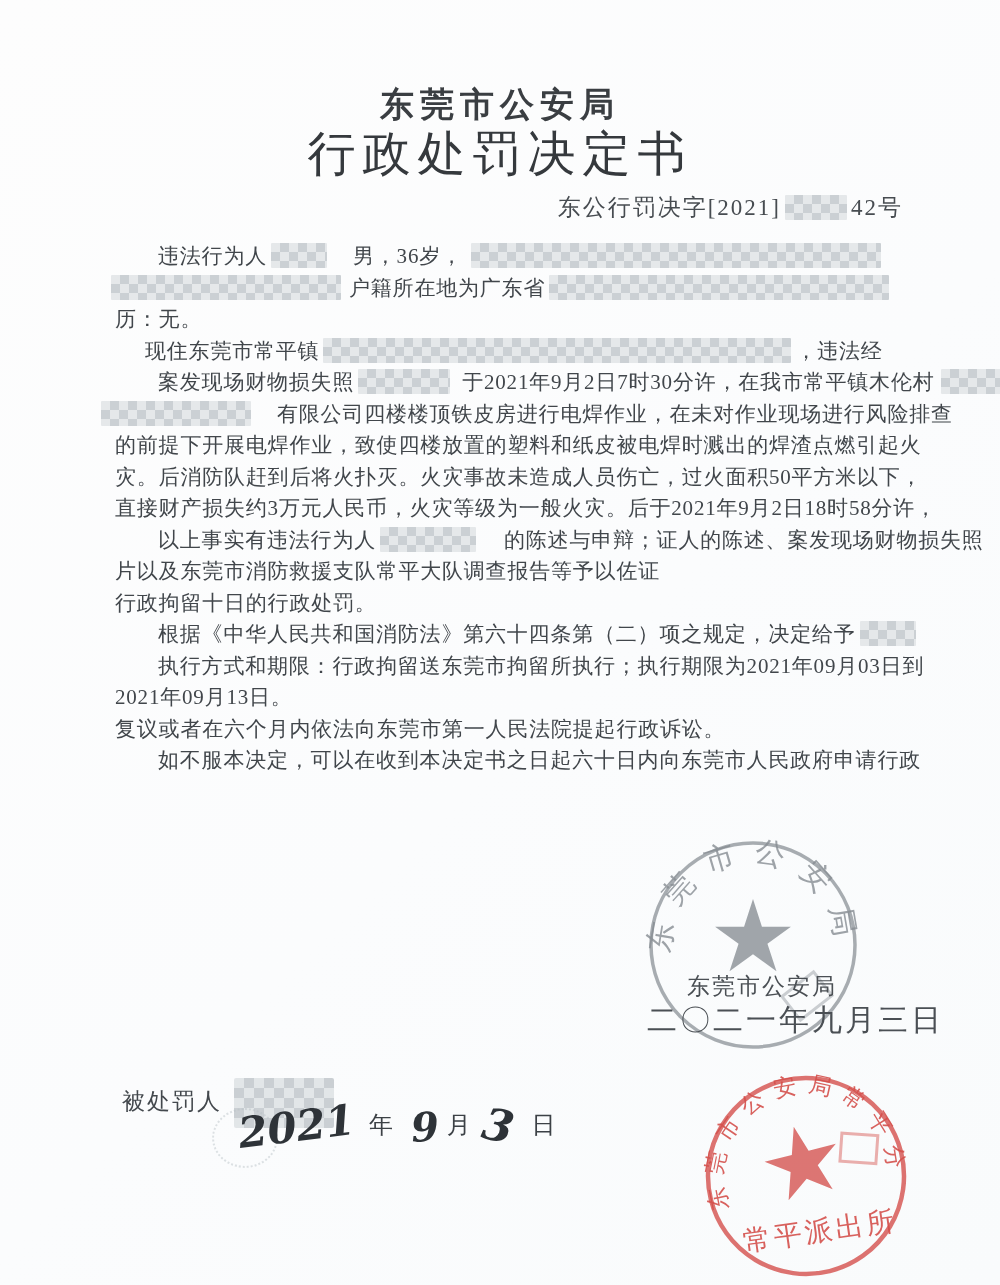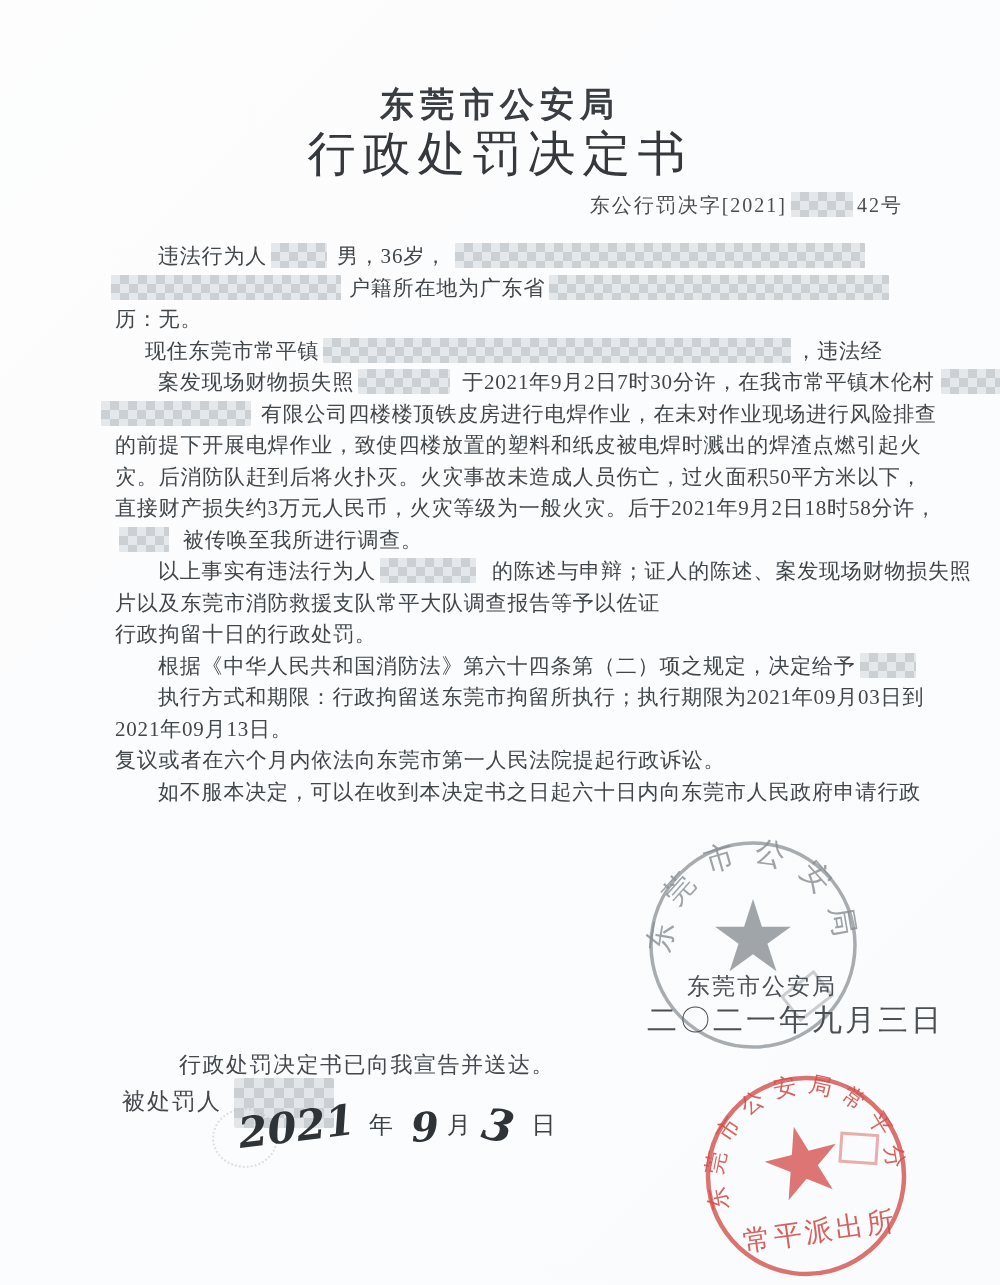--- a/index.html
+++ b/index.html
@@ -7,21 +7,21 @@
     position:relative;width:1000px;height:1285px;overflow:hidden;
     background:linear-gradient(135deg,#fdfdfd 0%,#fbfcfd 55%,#f9fbfc 100%);
     font-family:"Liberation Serif","DejaVu Serif",serif;
     color:#41464b;
   }
   .t1{position:absolute;top:82px;left:0;width:100%;text-align:center;
       font-size:34px;font-weight:600;letter-spacing:6px;color:#3a3e42;}
   .t2{position:absolute;top:122px;left:0;width:100%;text-align:center;
       font-size:48px;font-weight:400;letter-spacing:7px;color:#35393d;}
   .docno{position:absolute;top:192px;left:0;width:903px;text-align:right;
-      font-size:20px;letter-spacing:2px;color:#474c51;white-space:nowrap;}
+      font-size:23px;letter-spacing:2px;color:#474c51;white-space:nowrap;}
   .body-lines{position:absolute;top:241px;left:115px;width:792px;font-size:21px;letter-spacing:.8px;}
   .line{height:31.5px;line-height:31.5px;white-space:nowrap;}
   .line.indent{text-indent:43px;}
   .seg{display:inline;}
   .redact{
     display:inline-block;height:25px;vertical-align:-5px;border-radius:1px;
     background-color:#e2e5e7;opacity:.85;
     background-image:
       linear-gradient(45deg,#c3c9cd 25%,transparent 25%,transparent 75%,#c3c9cd 75%),
       linear-gradient(45deg,#c3c9cd 25%,transparent 25%,transparent 75%,#c3c9cd 75%);
@@ -58,31 +58,30 @@
 <div class="sheet">
 
   <div class="t1">东莞市公安局</div>
   <div class="t2">行政处罚决定书</div>
 
   <div class="docno">
     <span>东公行罚决字[2021]</span><span class="redact" style="width:62px;"></span><span>42号</span>
   </div>
 
   <div class="body-lines">
-      <div class="line indent"><span class="seg">违法行为人</span><span class="redact" style="width: 56px;"></span><span class="seg" style="margin-left: 6px;">男，36岁，</span><span class="redact" style="width: 410px; margin-left: 8px;"></span></div>
+      <div class="line indent"><span class="seg">违法行为人</span><span class="redact" style="width: 56px;"></span><span class="seg" style="margin-left: 22px;">男，36岁，</span><span class="redact" style="width: 410px; margin-left: 8px;"></span></div>
       <div class="line"><span class="redact" style="width: 230px; margin-left: -4px;"></span><span class="seg" style="margin-left: 4px;">户籍所在地为广东省</span><span class="redact" style="width: 340px; margin-left: 4px;"></span></div>
       <div class="line"><span class="seg">历：无。</span></div>
       <div class="line"><span class="seg" style="margin-left: 30px;">现住东莞市常平镇</span><span class="redact" style="width: 468px;"></span><span class="seg">，违法经</span></div>
       <div class="line indent"><span class="seg">案发现场财物损失照</span><span class="redact" style="width: 92px;"></span><span class="seg" style="margin-left: 8px;">于2021年9月2日7时30分许，在我市常平镇木伦村</span><span class="redact" style="width: 105px; margin-left: 6px;"></span></div>
-      <div class="line"><span class="redact" style="width: 150px; margin-left: -14px;"></span><span class="seg" style="margin-left: 6px;">有限公司四楼楼顶铁皮房进行电焊作业，在未对作业现场进行风险排查</span></div>
+      <div class="line"><span class="redact" style="width: 150px; margin-left: -14px;"></span><span class="seg" style="margin-left: 22px;">有限公司四楼楼顶铁皮房进行电焊作业，在未对作业现场进行风险排查</span></div>
       <div class="line"><span class="seg">的前提下开展电焊作业，致使四楼放置的塑料和纸皮被电焊时溅出的焊渣点燃引起火</span></div>
       <div class="line"><span class="seg">灾。后消防队赶到后将火扑灭。火灾事故未造成人员伤亡，过火面积50平方米以下，</span></div>
       <div class="line"><span class="seg">直接财产损失约3万元人民币，火灾等级为一般火灾。后于2021年9月2日18时58分许，</span></div>
-      <div class="line"><span class="redact" style="width: 50px;"></span><span class="seg" style="margin-left: 10px;">被传唤至我所进行调查。</span></div>
-      <div class="line indent"><span class="seg">以上事实有违法行为人</span><span class="redact" style="width: 96px;"></span><span class="seg" style="margin-left: 12px;">的陈述与申辩；证人的陈述、案发现场财物损失照</span></div>
+      <div class="line indent"><span class="seg">以上事实有违法行为人</span><span class="redact" style="width: 96px;"></span><span class="seg" style="margin-left: 24px;">的陈述与申辩；证人的陈述、案发现场财物损失照</span></div>
       <div class="line"><span class="seg">片以及东莞市消防救援支队常平大队调查报告等予以佐证</span></div>
       <div class="line"><span class="seg">行政拘留十日的行政处罚。</span></div>
       <div class="line indent"><span class="seg">根据《中华人民共和国消防法》第六十四条第（二）项之规定，决定给予</span><span class="redact" style="width: 56px; margin-left: 4px;"></span></div>
       <div class="line indent"><span class="seg">执行方式和期限：行政拘留送东莞市拘留所执行；执行期限为2021年09月03日到</span></div>
       <div class="line"><span class="seg">2021年09月13日。</span></div>
       <div class="line"><span class="seg">复议或者在六个月内依法向东莞市第一人民法院提起行政诉讼。</span></div>
       <div class="line indent"><span class="seg">如不服本决定，可以在收到本决定书之日起六十日内向东莞市人民政府申请行政</span></div>
     </div>
 
 
@@ -94,21 +93,20 @@
     <path d="M0,-42 L9.4,-12.9 L39.9,-13 L15.2,4.9 L24.7,34 L0,16 L-24.7,34 L-15.2,4.9 L-39.9,-13 L-9.4,-12.9 Z" transform="translate(0,-6) scale(0.95)" fill="#8f959b" opacity="0.85"></path>
     <text font-size="30" fill="#878d93" opacity="0.8" letter-spacing="16">
       <textPath href="#arcGray" startOffset="22">东莞市公安局</textPath>
     </text>
     <rect x="34" y="36" width="40" height="30" fill="none" stroke="#9aa0a6" stroke-width="3" opacity="0.5" transform="rotate(-38 54 51)"></rect>
   </svg>
 
   <div class="agency-name">东莞市公安局</div>
   <div class="date-cn">二〇二一年九月三日</div>
 
-  <div class="statement">行政处罚决定书已向我宣告并送达。</div>
 
   <div class="signee">
     <span>被处罚人</span><span class="sig-block"></span>
   </div>
 
   <div class="ghost-circle"></div>
 
   <div class="hand-date">
     <span class="hw y">2021</span><span class="unit u1">年</span><span class="hw m">9</span><span class="unit u2">月</span><span class="hw d">3</span><span class="unit u3">日</span>
   </div>

